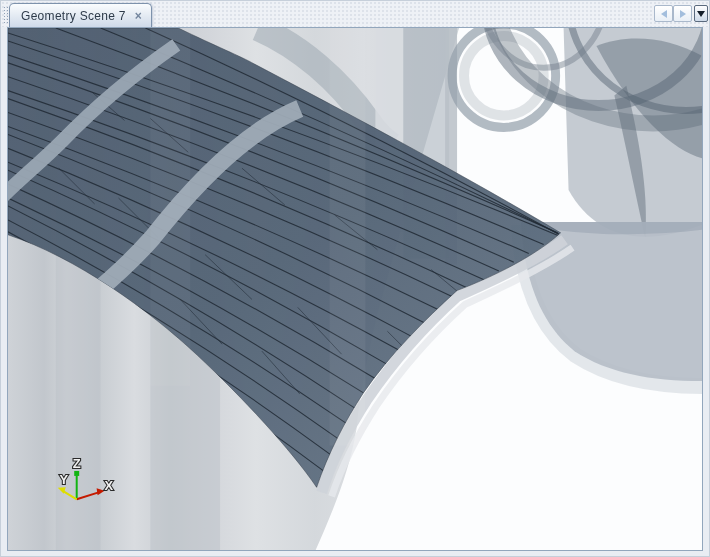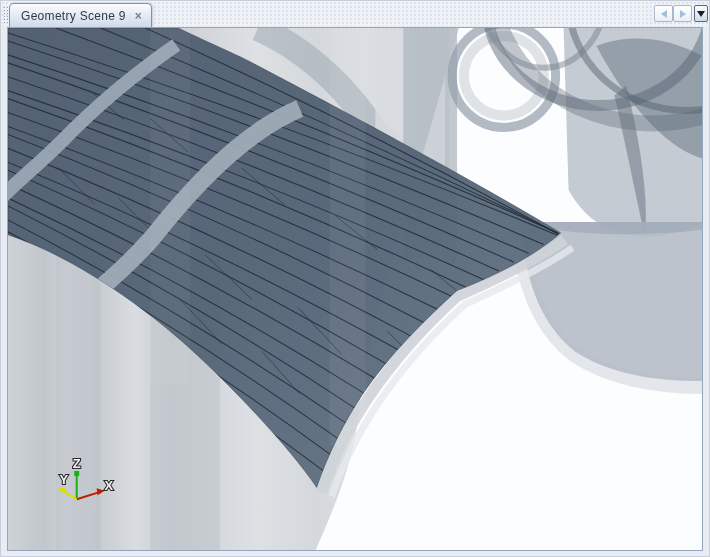--- a/index.html
+++ b/index.html
@@ -40,21 +40,21 @@
     fill:#f2f2f2;stroke:#2a2a2a;stroke-width:2.2px;paint-order:stroke;}
 </style>
 </head>
 <body>
 
 <div id="app">
 
   <div id="tabstrip">
     <div id="strip-grip"></div>
     <div id="scene-tab">
-      <span id="tab-title">Geometry Scene 9</span>
+      <span id="tab-title">Geometry Scene 7</span>
       <span id="tab-close">×</span>
     </div>
     <div class="nav-btn" id="btn-scroll-left">
       <span class="tri tri-left"></span>
     </div>
     <div class="nav-btn" id="btn-scroll-right">
       <span class="tri tri-right"></span>
     </div>
     <div class="nav-btn" id="btn-tab-menu">
       <span class="tri tri-down"></span>

